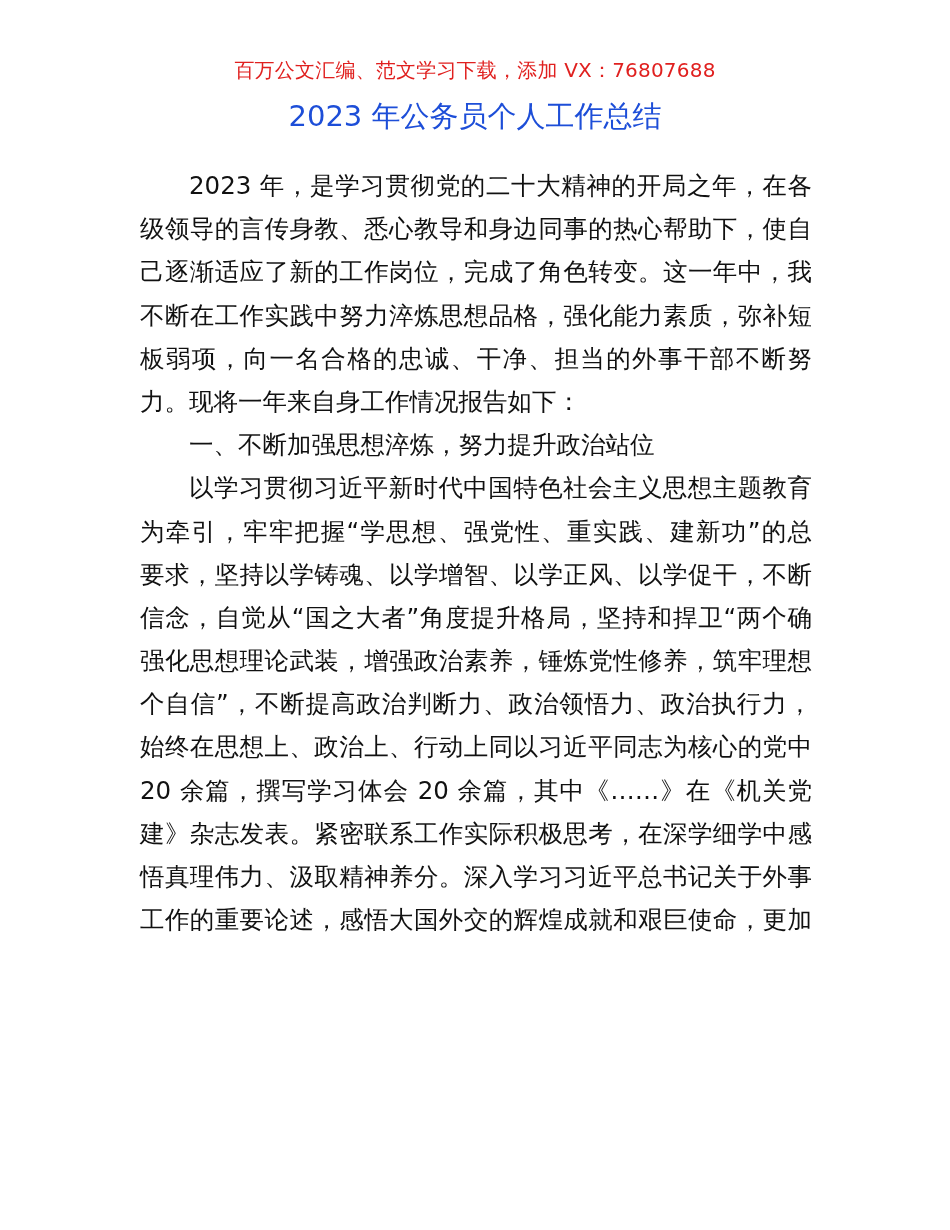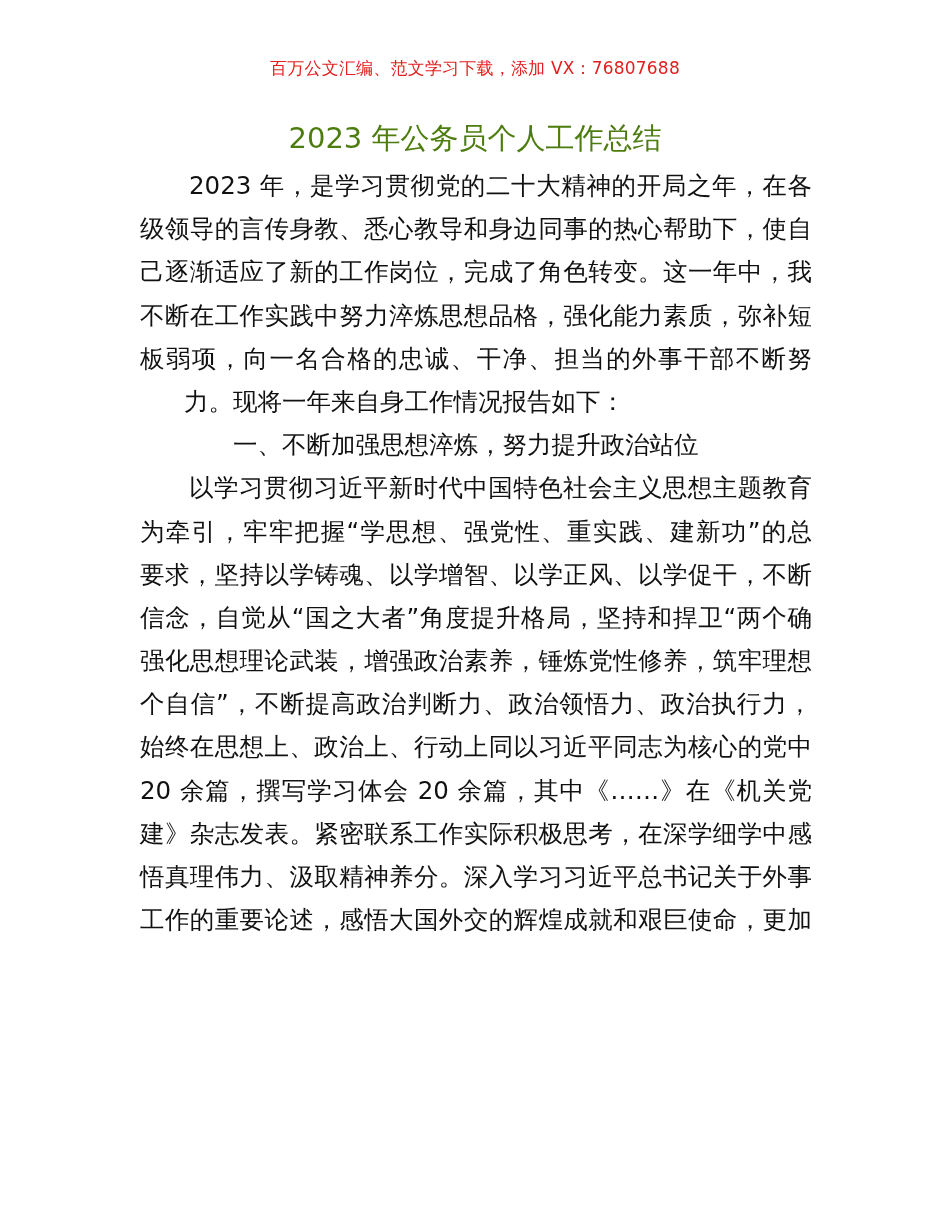--- a/index.html
+++ b/index.html
@@ -1,26 +1,26 @@
 <!DOCTYPE html>
 <html><head>
 <meta charset="utf-8">
 <style>
   html, body { margin: 0; padding: 0; background: #ffffff; }
   body { width: 950px; height: 1230px; position: relative; overflow: hidden;
          font-family: "DejaVu Sans", "Liberation Sans", sans-serif; color: #111; }
   .header-note { position: absolute; top: 57px; left: 0; width: 950px; text-align: center;
-                 font-size: 17px; color: #e0201f; letter-spacing: 0.2px; }
-  .title { position: absolute; top: 119px; left: 0; width: 950px; text-align: center;
-           font-size: 29px; color: #4d7c0f; }
+                 font-size: 20px; color: #e0201f; letter-spacing: 0.2px; }
+  .title { position: absolute; top: 97px; left: 0; width: 950px; text-align: center;
+           font-size: 29px; color: #1d4ed8; }
   .body { position: absolute; left: 140px; top: 164px; width: 672px; }
   .line { font-size: 24.5px; height: 43.2px; line-height: 43.2px; white-space: nowrap;
           text-align: justify; text-align-last: justify; }
   .indent { padding-left: 49px; }
-  .last { text-align-last: left; margin-left: 44px; }
+  .last { text-align-last: left; }
   .heading-line { margin-top: 0px; }
 </style>
 </head>
 <body>
 
 <div class="header-note">百万公文汇编、范文学习下载，添加 VX：76807688</div>
 <div class="title">2023 年公务员个人工作总结</div>
 
 <div class="body">
   <div>

